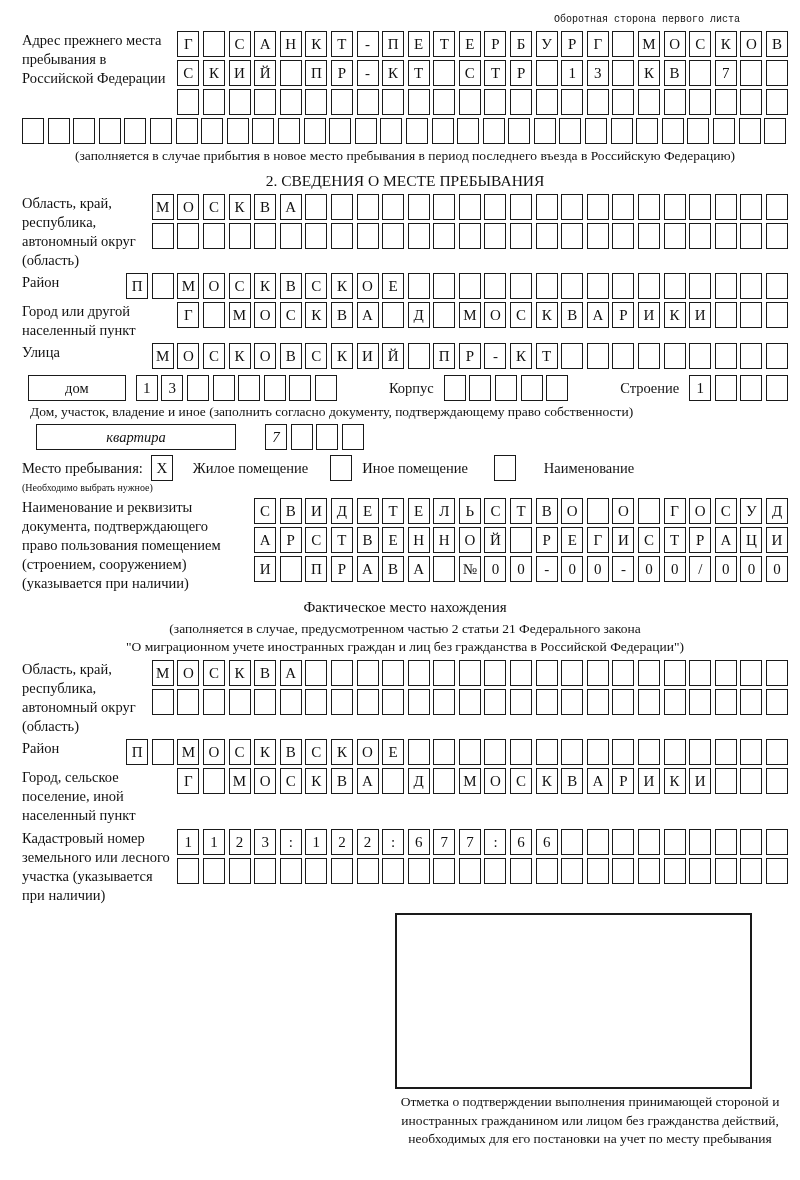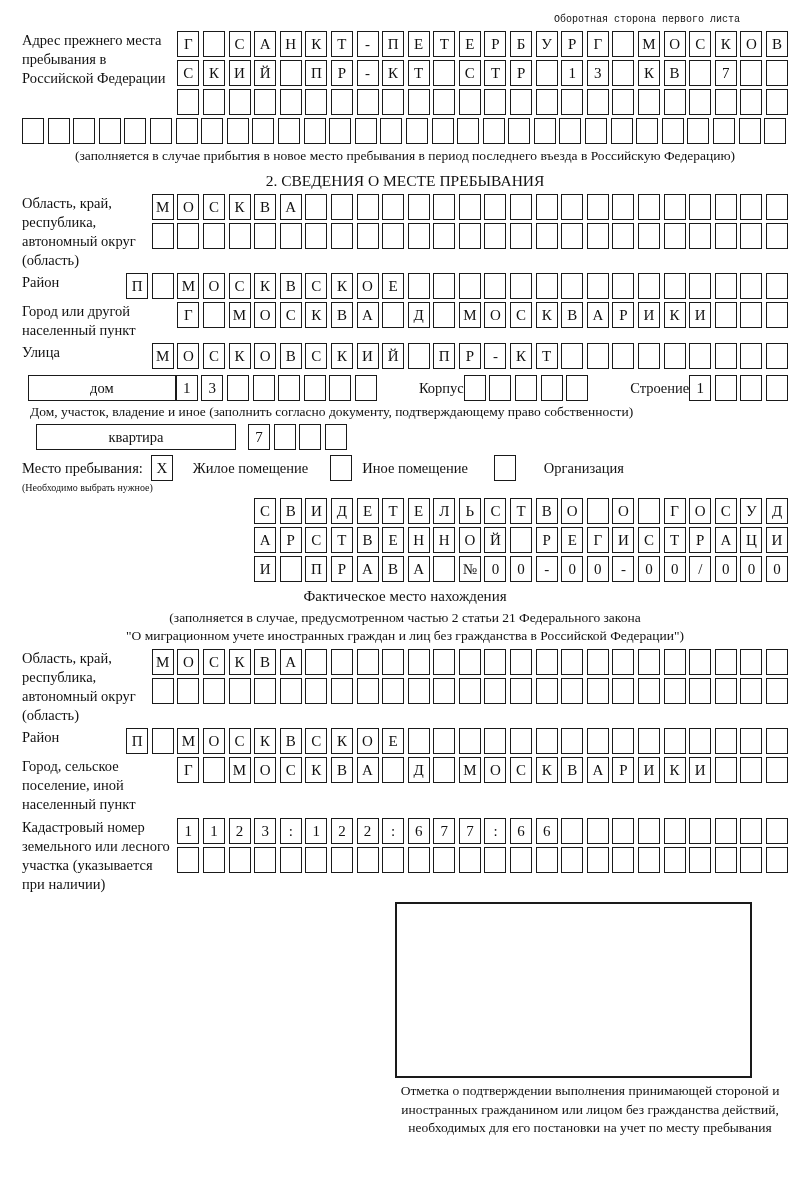--- a/index.html
+++ b/index.html
@@ -333,21 +333,21 @@
         <span class="cell"></span>
         <span class="cell"></span>
         <span class="cell"></span>
         <span class="cell"></span>
         <span class="cell"></span>
         <span class="cell"></span>
         <span class="cell"></span>
       </div>
   </div>
 
-  <div class="frow mt6" style="gap:0;">
+  <div class="frow mt6" style="gap:10px;">
     <div class="widebox" style="width:172px; margin-left:6px;">дом</div>
     <div class="cellrow leftflush">
         <span class="cell">1</span>
         <span class="cell">3</span>
         <span class="cell"></span>
         <span class="cell"></span>
         <span class="cell"></span>
         <span class="cell"></span>
         <span class="cell"></span>
         <span class="cell"></span>
@@ -363,42 +363,43 @@
     <div class="inline-lbl">Строение</div>
     <div class="cellrow leftflush">
         <span class="cell">1</span>
         <span class="cell"></span>
         <span class="cell"></span>
         <span class="cell"></span>
       </div>
   </div>
   <div class="caption mt2" style="margin-left:8px;">Дом, участок, владение и иное (заполнить согласно документу, подтверждающему право собственности)</div>
 
-  <div class="frow mt3" style="gap:12px;">
+  <div class="frow mt3" style="gap:29px;font-style:italic;">
     <div class="widebox" style="width:200px; margin-left:14px;">квартира</div>
     <div class="cellrow leftflush">
         <span class="cell">7</span>
         <span class="cell"></span>
         <span class="cell"></span>
         <span class="cell"></span>
       </div>
   </div>
 
   <div class="frow mt5" style="align-items:center;">
     <div class="lbl">Место пребывания:</div>
     <div class="checkbox" style="margin-left:8px;">X</div>
     <div class="lbl" style="margin-left:20px;">Жилое помещение</div>
     <div class="checkbox" style="margin-left:22px;"></div>
     <div class="lbl" style="margin-left:10px;">Иное помещение</div>
     <div class="checkbox" style="margin-left:26px;"></div>
-    <div class="lbl" style="margin-left:28px;">Организация</div>
+    <div class="lbl" style="margin-left:28px;">Наименование</div>
   </div>
   <div class="note-small">(Необходимо выбрать нужное)</div>
 
   <div class="frow mt5">
+    <div class="lbl w210">Наименование и реквизиты документа, подтверждающего право пользования помещением (строением, сооружением) (указывается при наличии)</div>
     <div class="cellcol">
       <div class="cellrow">
           <span class="cell">С</span>
           <span class="cell">В</span>
           <span class="cell">И</span>
           <span class="cell">Д</span>
           <span class="cell">Е</span>
           <span class="cell">Т</span>
           <span class="cell">Е</span>
           <span class="cell">Л</span>

